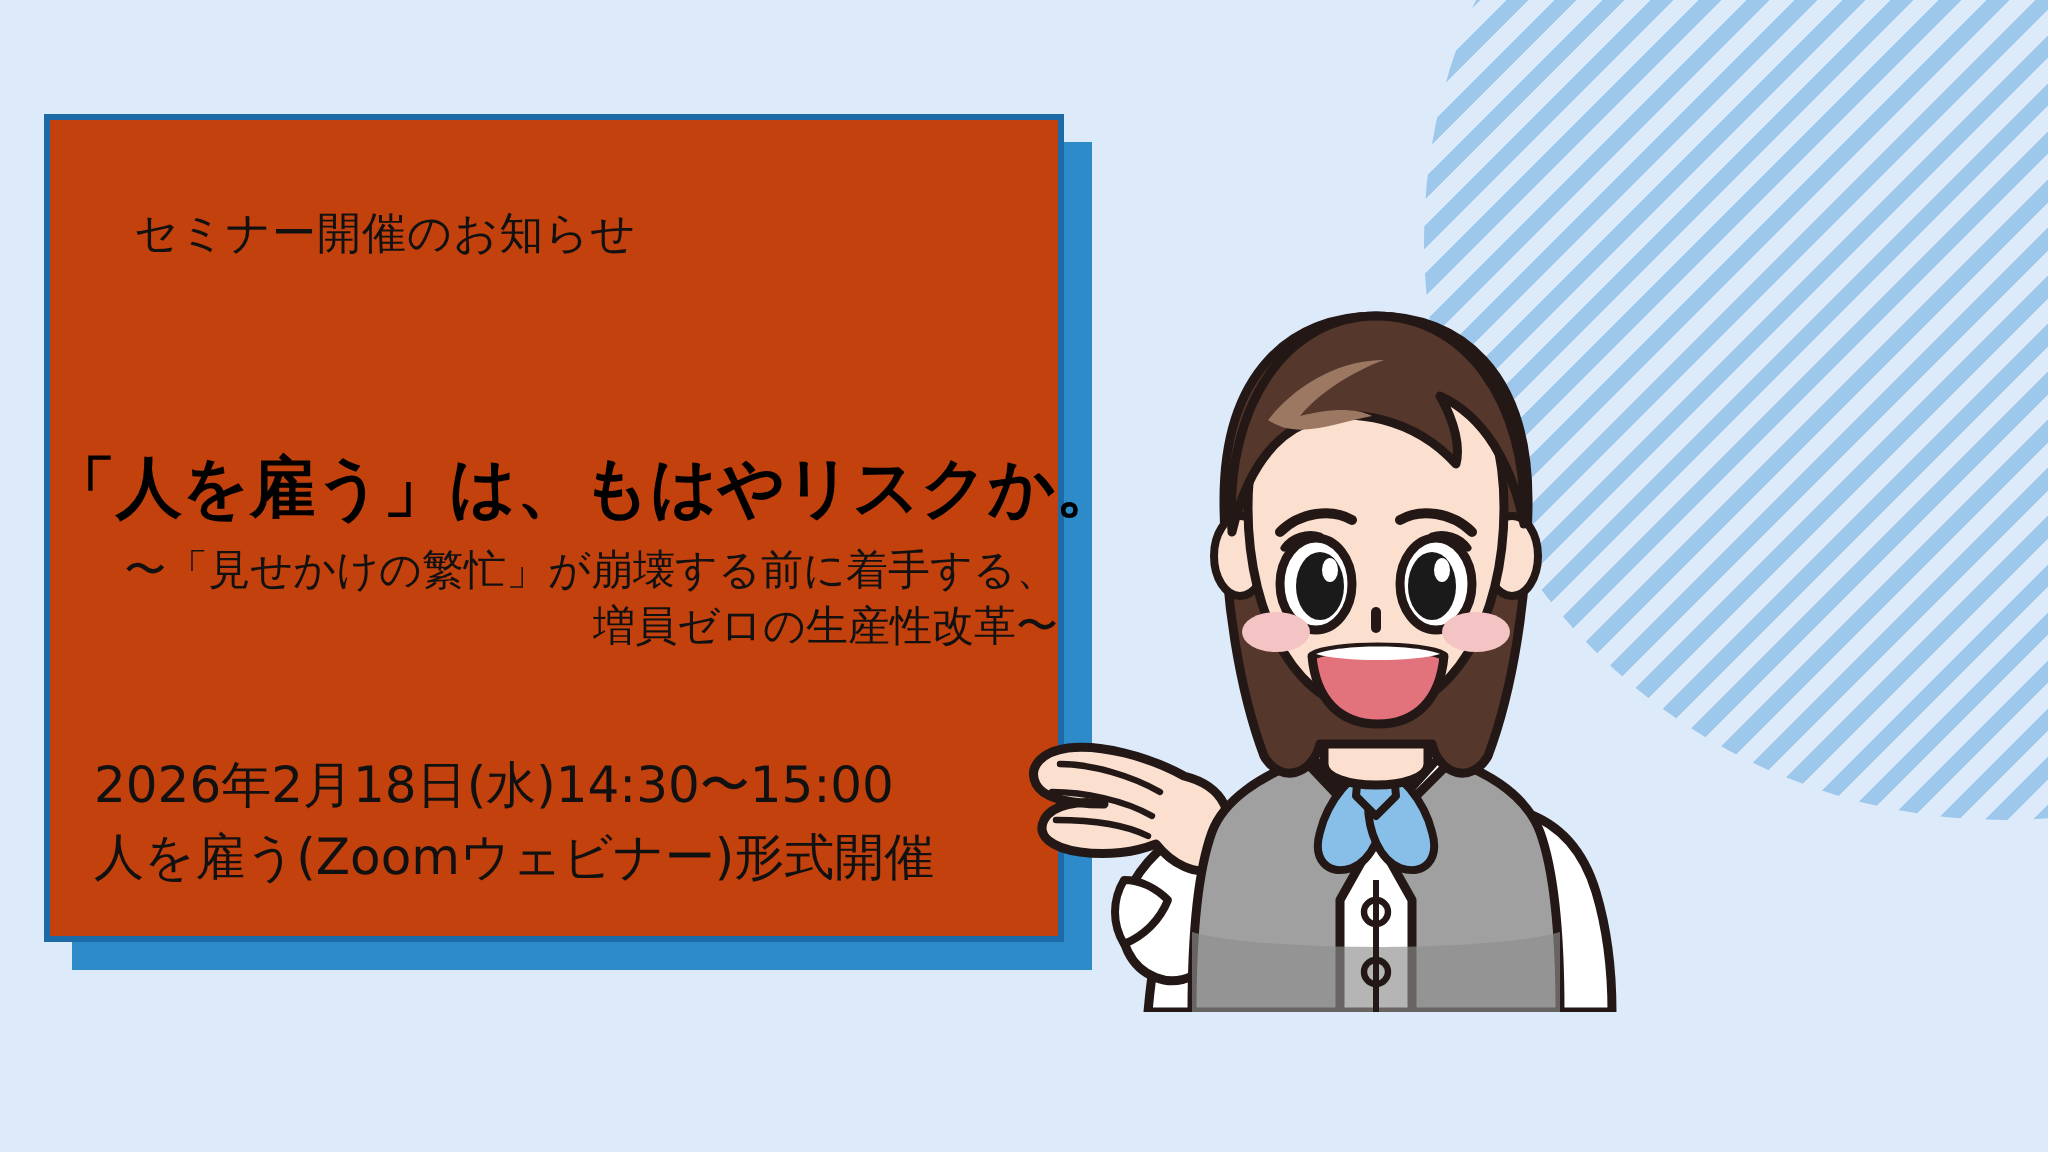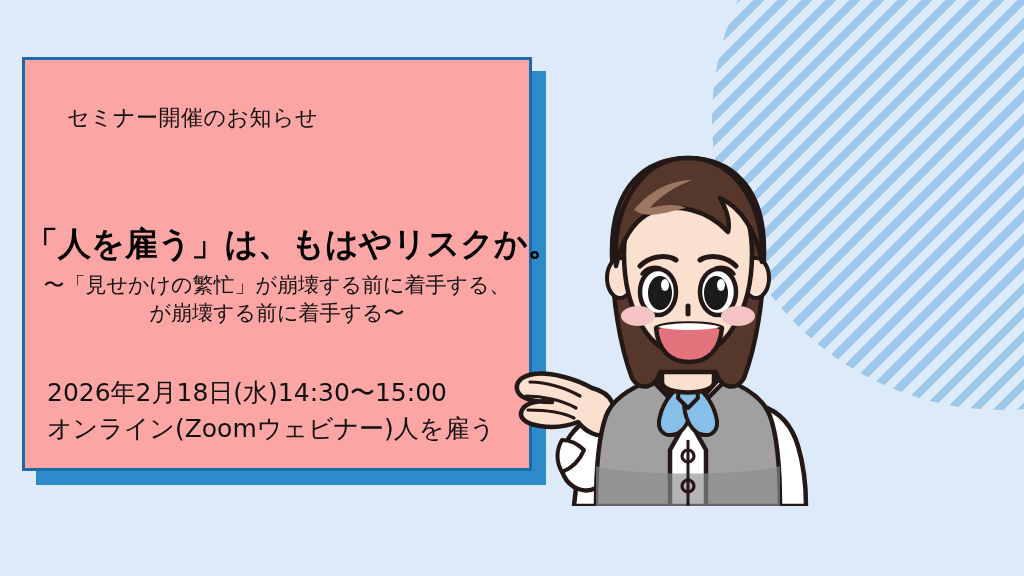--- a/index.html
+++ b/index.html
@@ -44,21 +44,21 @@
     width: 510px;
     height: 414px;
     background: #2e8bc9;
   }
   .card {
     position: absolute;
     left: 22px;
     top: 57px;
     width: 510px;
     height: 414px;
-    background: #fca5a5;
+    background: #c2410c;
     border: 3px solid #1d6aa8;
     box-sizing: border-box;
   }
 
   .card-inner {
     position: absolute;
     inset: 0;
     padding: 0;
   }
 
@@ -85,21 +85,21 @@
     color: #000000;
     letter-spacing: 0px;
     white-space: nowrap;
   }
 
   .subhead {
     position: absolute;
     left: 0;
     right: 0;
     top: 212px;
-    text-align: center;
+    text-align: right;
     font-size: 21px;
     line-height: 1.32;
     color: #111111;
     white-space: nowrap;
   }
   .subhead .sub-l1 { display: block; }
   .subhead .sub-l2 { display: block; }
 
   .details {
     position: absolute;
@@ -134,26 +134,26 @@
 
   <div class="card">
     <div class="card-inner">
 
       <div class="kicker">セミナー開催のお知らせ</div>
 
       <div class="headline">「人を雇う」は、もはやリスクか。</div>
 
       <div class="subhead">
         <span class="sub-l1">〜「見せかけの繁忙」が崩壊する前に着手する、</span>
-        <span class="sub-l2">が崩壊する前に着手する〜</span>
+        <span class="sub-l2">増員ゼロの生産性改革〜</span>
       </div>
 
       <div class="details">
         <span class="d-line">2026年2月18日(水)14:30〜15:00</span>
-        <span class="d-line">オンライン(Zoomウェビナー)人を雇う</span>
+        <span class="d-line">人を雇う(Zoomウェビナー)形式開催</span>
       </div>
 
     </div>
   </div>
 
   <div class="presenter">
     <svg width="360" height="426" viewBox="0 0 360 426" xmlns="http://www.w3.org/2000/svg">
       <defs>
         <clipPath id="clipBottom">
           <rect x="0" y="0" width="360" height="356"></rect>

